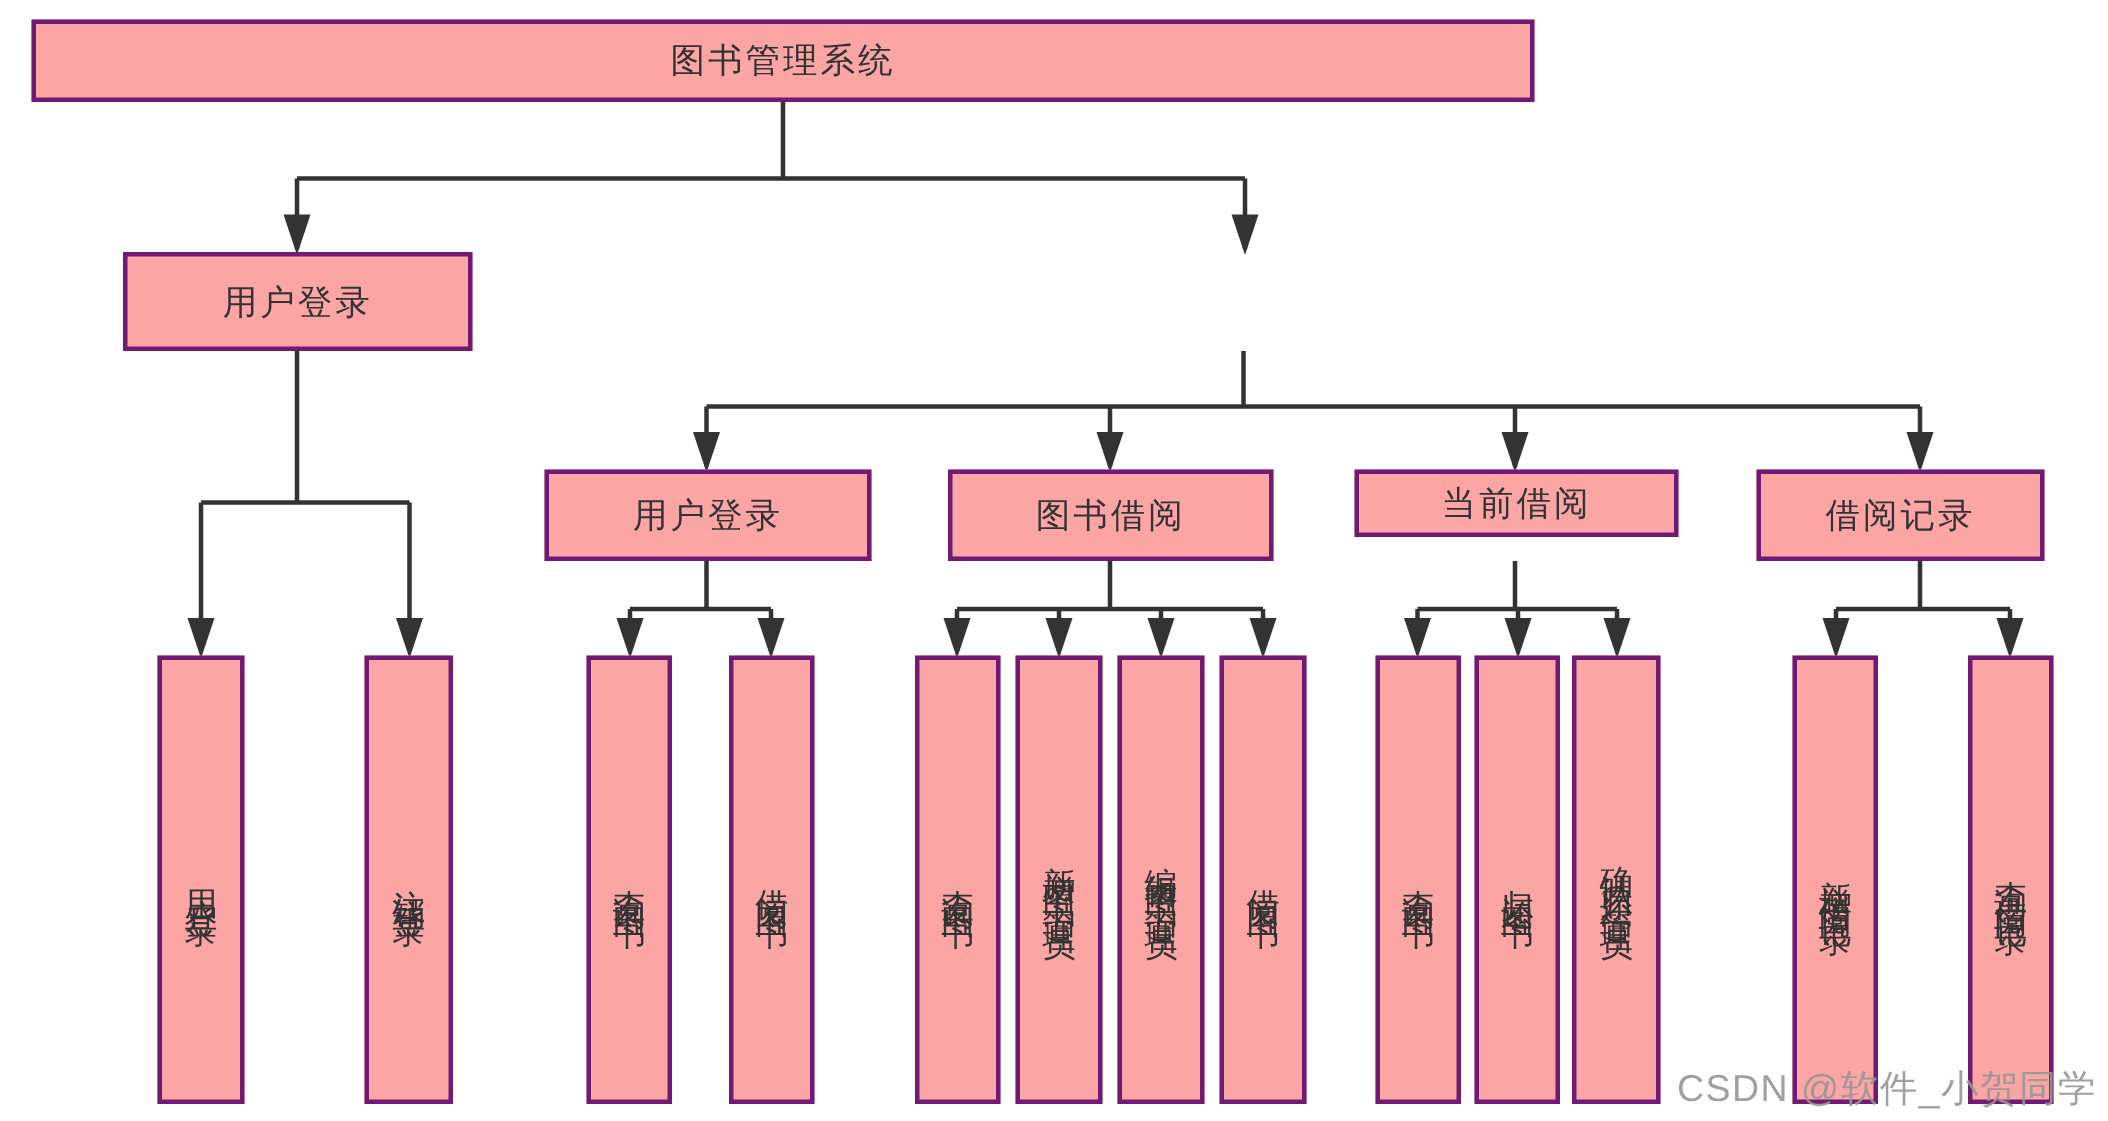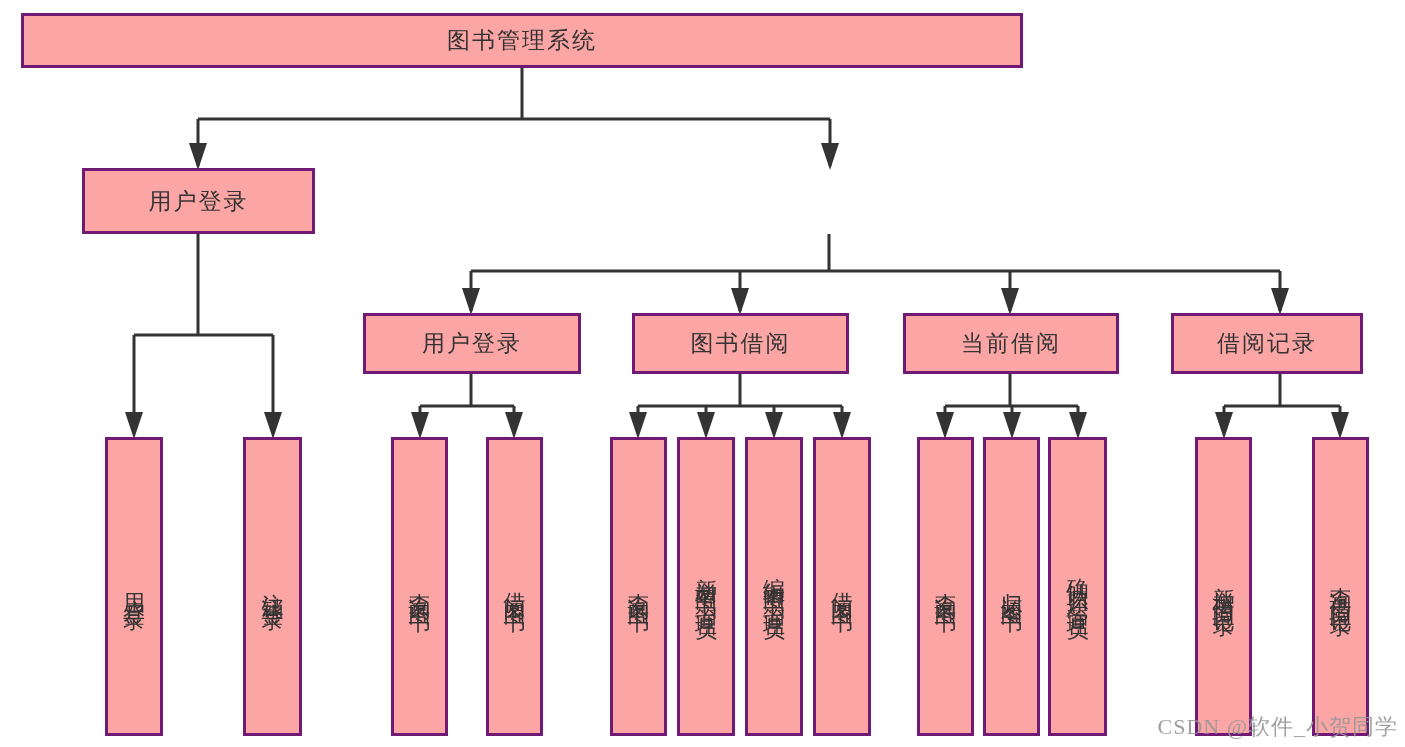--- a/index.html
+++ b/index.html
@@ -36,26 +36,25 @@
     text-orientation: upright;
     font-size: 22px;
     line-height: 1;
     letter-spacing: 6px;
     white-space: nowrap;
   }
   .watermark {
     position: absolute;
     right: 7px;
     bottom: 5px;
-    font-size: 22px;
+    font-size: 25px;
     letter-spacing: 1px;
     color: rgba(150, 150, 150, 0.9);
     z-index: 5;
     white-space: nowrap;
-    font-family: Liberation Serif, serif;
   }
 </style>
 </head>
 <body>
 
 <div class="canvas">
 
   <svg class="connectors" viewBox="0 0 1405 747" xmlns="http://www.w3.org/2000/svg">
     <g stroke="#333333" stroke-width="3" fill="none">
 
@@ -103,21 +102,21 @@
   <div class="box hbox" style="left:82px; top:168px; width:233px; height:66px;">
     <span>用户登录</span>
   </div>
 
   <div class="box hbox" style="left:363px; top:313px; width:218px; height:61px;">
     <span>用户登录</span>
   </div>
   <div class="box hbox" style="left:632px; top:313px; width:217px; height:61px;justify-content:center;">
     <span>图书借阅</span>
   </div>
-  <div class="box hbox" style="left:903px; top:313px; width:216px; height:61px;">
+  <div class="box hbox" style="left:903px; top:313px; width:216px; height:45px;">
     <span>当前借阅</span>
   </div>
   <div class="box hbox" style="left:1171px; top:313px; width:192px; height:61px;">
     <span>借阅记录</span>
   </div>
 
   <div class="box vbox" style="left:105px; top:437px; width:58px; height:299px;">
     <span>用户登录</span>
   </div>
   <div class="box vbox" style="left:243px; top:437px; width:59px; height:299px;">

